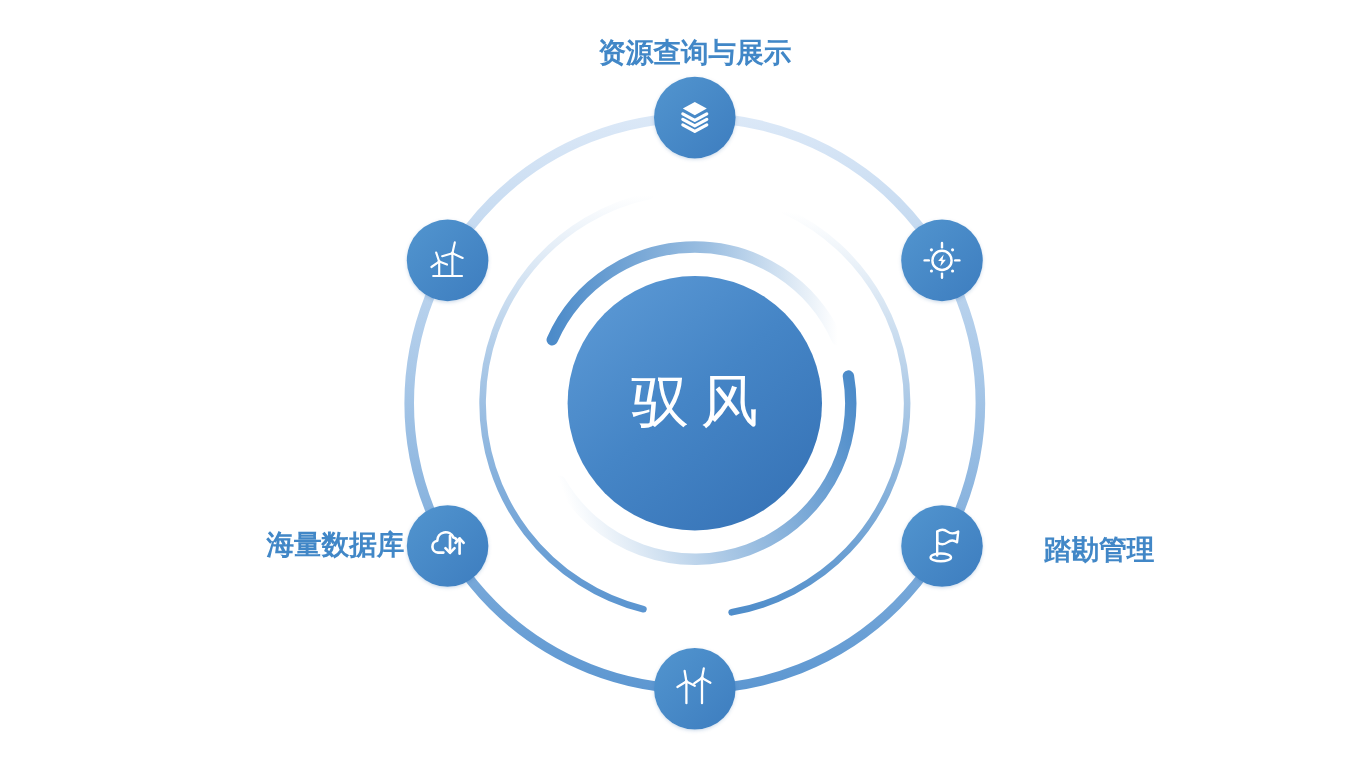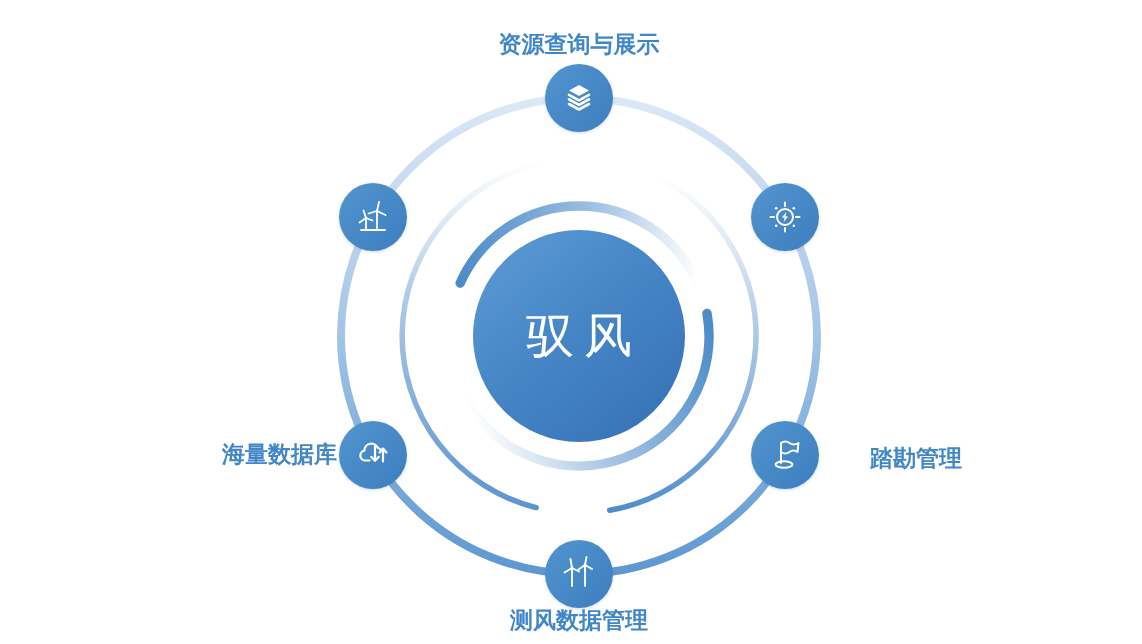--- a/index.html
+++ b/index.html
@@ -148,21 +148,20 @@
         <line x1="6" y1="-9" x2="7.5" y2="-17"></line>
         <line x1="6" y1="-9" x2="-0.5" y2="-4.5"></line>
         <line x1="6" y1="-9" x2="13" y2="-5"></line>
       </g>
       <g fill="#ffffff">
         <circle cx="-7" cy="-6" r="1.4"></circle>
         <circle cx="6" cy="-9" r="1.4"></circle>
       </g>
     </svg>
   </div>
-  <div class="node-label lbl-bottom">测风数据管理</div>
 
   <div class="node n-lbot">
     <svg width="40" height="40" viewBox="-20 -20 40 40">
       <g fill="none" stroke="#ffffff" stroke-width="2.2" stroke-linecap="round" stroke-linejoin="round">
         <path d="M-3.5,5.5 L-8,5.5 A5 5 0 0 1 -8.6,-4.4 A7 7 0 0 1 4.8,-7.2 A4.6 4.6 0 0 1 8,-4.5"></path>
         <line x1="2" y1="-8.5" x2="2" y2="5"></line>
         <path d="M-1.8,1.8 L2,5.8 L5.8,1.8" fill="none"></path>
         <line x1="10" y1="6.5" x2="10" y2="-6"></line>
         <path d="M6.6,-2.6 L10,-6.4 L13.4,-2.6" fill="none"></path>
       </g>

